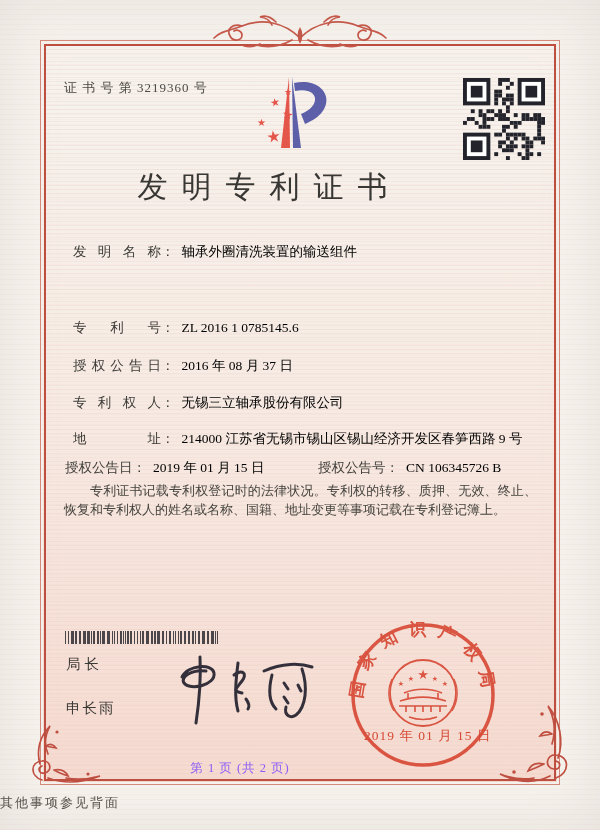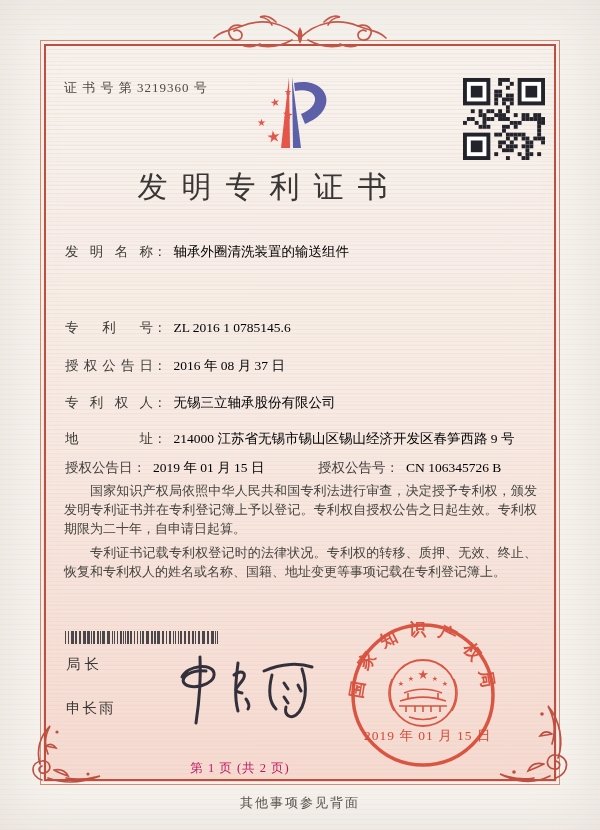--- a/index.html
+++ b/index.html
@@ -19,37 +19,37 @@
   .border-outer{left:40px;top:40px;width:518px;height:743px;border:1px solid #d4897b;z-index:1;}
   .border-inner{left:3px;top:3px;right:3px;bottom:3px;border:2px solid #bd4f41;}
   
   .cert-no{left:64px;top:79px;font-size:13px;letter-spacing:1px;color:#4b4945;z-index:4;}
   .logo{left:244px;top:74px;z-index:4;}
   .qr{left:463px;top:78px;width:82px;height:82px;z-index:4;}
   .title{left:0;top:167px;width:525px;text-align:center;font-size:30px;font-weight:500;
          letter-spacing:14px;text-indent:14px;color:#393734;z-index:4;}
   
   .frow{left:65px;font-size:13.5px;z-index:4;white-space:nowrap;}
-  .flabel{display:inline-block;width:88px;text-align:justify;text-align-last:justify;color:#3e3c38;}
+  .flabel{display:inline-block;width:88px;text-align:justify;text-align-last:justify;color:#3e3c38;margin-left:8px;}
   .fcolon{color:#3e3c38;}
   .fvalue{margin-left:7px;color:#000000;}
   .grant-left{left:65px;top:459px;font-size:13.5px;z-index:4;white-space:nowrap;}
   .grant-right{left:318px;top:459px;font-size:13.5px;z-index:4;white-space:nowrap;}
   .paras{left:64px;top:481px;width:473px;z-index:4;}
   .paras p{margin:0;font-size:13px;line-height:19px;text-align:justify;text-indent:2em;color:#46443f;}
   .paras p + p{margin-top:5px;}
   
   .barcode{left:65px;top:631px;width:158px;height:13px;z-index:4;}
   .director-title{left:66px;top:655px;font-size:14.5px;letter-spacing:4px;color:#3b3936;z-index:4;}
   .director-name{left:66px;top:699px;font-size:14.5px;letter-spacing:2px;color:#3b3936;z-index:4;}
   .signature{left:168px;top:653px;z-index:5;}
   .seal{left:348px;top:620px;z-index:5;mix-blend-mode:multiply;}
   .seal-date{left:364px;top:727px;font-size:13.5px;font-weight:500;letter-spacing:1px;color:#d64a35;z-index:6;}
-  .page-info{left:0;top:760px;width:480px;text-align:center;font-size:12.5px;color:#be185d;letter-spacing:1px;z-index:4;}
-  .footer-note{left:0;top:794px;width:600px;text-align:center;font-size:13px;color:#56514b;letter-spacing:2px;z-index:4;}
+  .page-info{left:0;top:760px;width:480px;text-align:center;font-size:12.5px;color:#8b5cf6;letter-spacing:1px;z-index:4;}
+  .footer-note{left:0;top:794px;width:600px;text-align:left;font-size:13px;color:#56514b;letter-spacing:2px;z-index:4;}
   .orn-top{left:212px;top:14px;z-index:3;}
   .orn-bl{left:24px;top:720px;z-index:3;}
   .orn-br{left:496px;top:700px;z-index:3;transform:scaleX(-1);}
   svg{display:block;}
 </style>
 </head>
 <body>
 
 <div class="page">
 
@@ -262,21 +262,20 @@
   </div>
 
   <div class="abs grant-left">
     <span>授权公告日</span><span>：</span><span class="fvalue">2019 年 01 月 15 日</span>
   </div>
   <div class="abs grant-right">
     <span>授权公告号</span><span>：</span><span class="fvalue">CN 106345726 B</span>
   </div>
 
   <div class="abs paras">
-    <p>国家知识产权局依照中华人民共和国专利法进行审查，决定授予专利权，颁发发明专利证书并在专利登记簿上予以登记。专利权自授权公告之日起生效。专利权期限为二十年，自申请日起算。</p>
     <p>专利证书记载专利权登记时的法律状况。专利权的转移、质押、无效、终止、恢复和专利权人的姓名或名称、国籍、地址变更等事项记载在专利登记簿上。</p>
   </div>
 
   <div class="abs barcode">
     <svg width="158" height="13" viewBox="0 0 158 13">
         <g fill="#2e2d33" opacity="0.85">
           <rect x="0" y="0" width="1" height="13"></rect>
           <rect x="3" y="0" width="1" height="13"></rect>
           <rect x="6" y="0" width="3" height="13"></rect>
           <rect x="10" y="0" width="2" height="13"></rect>

